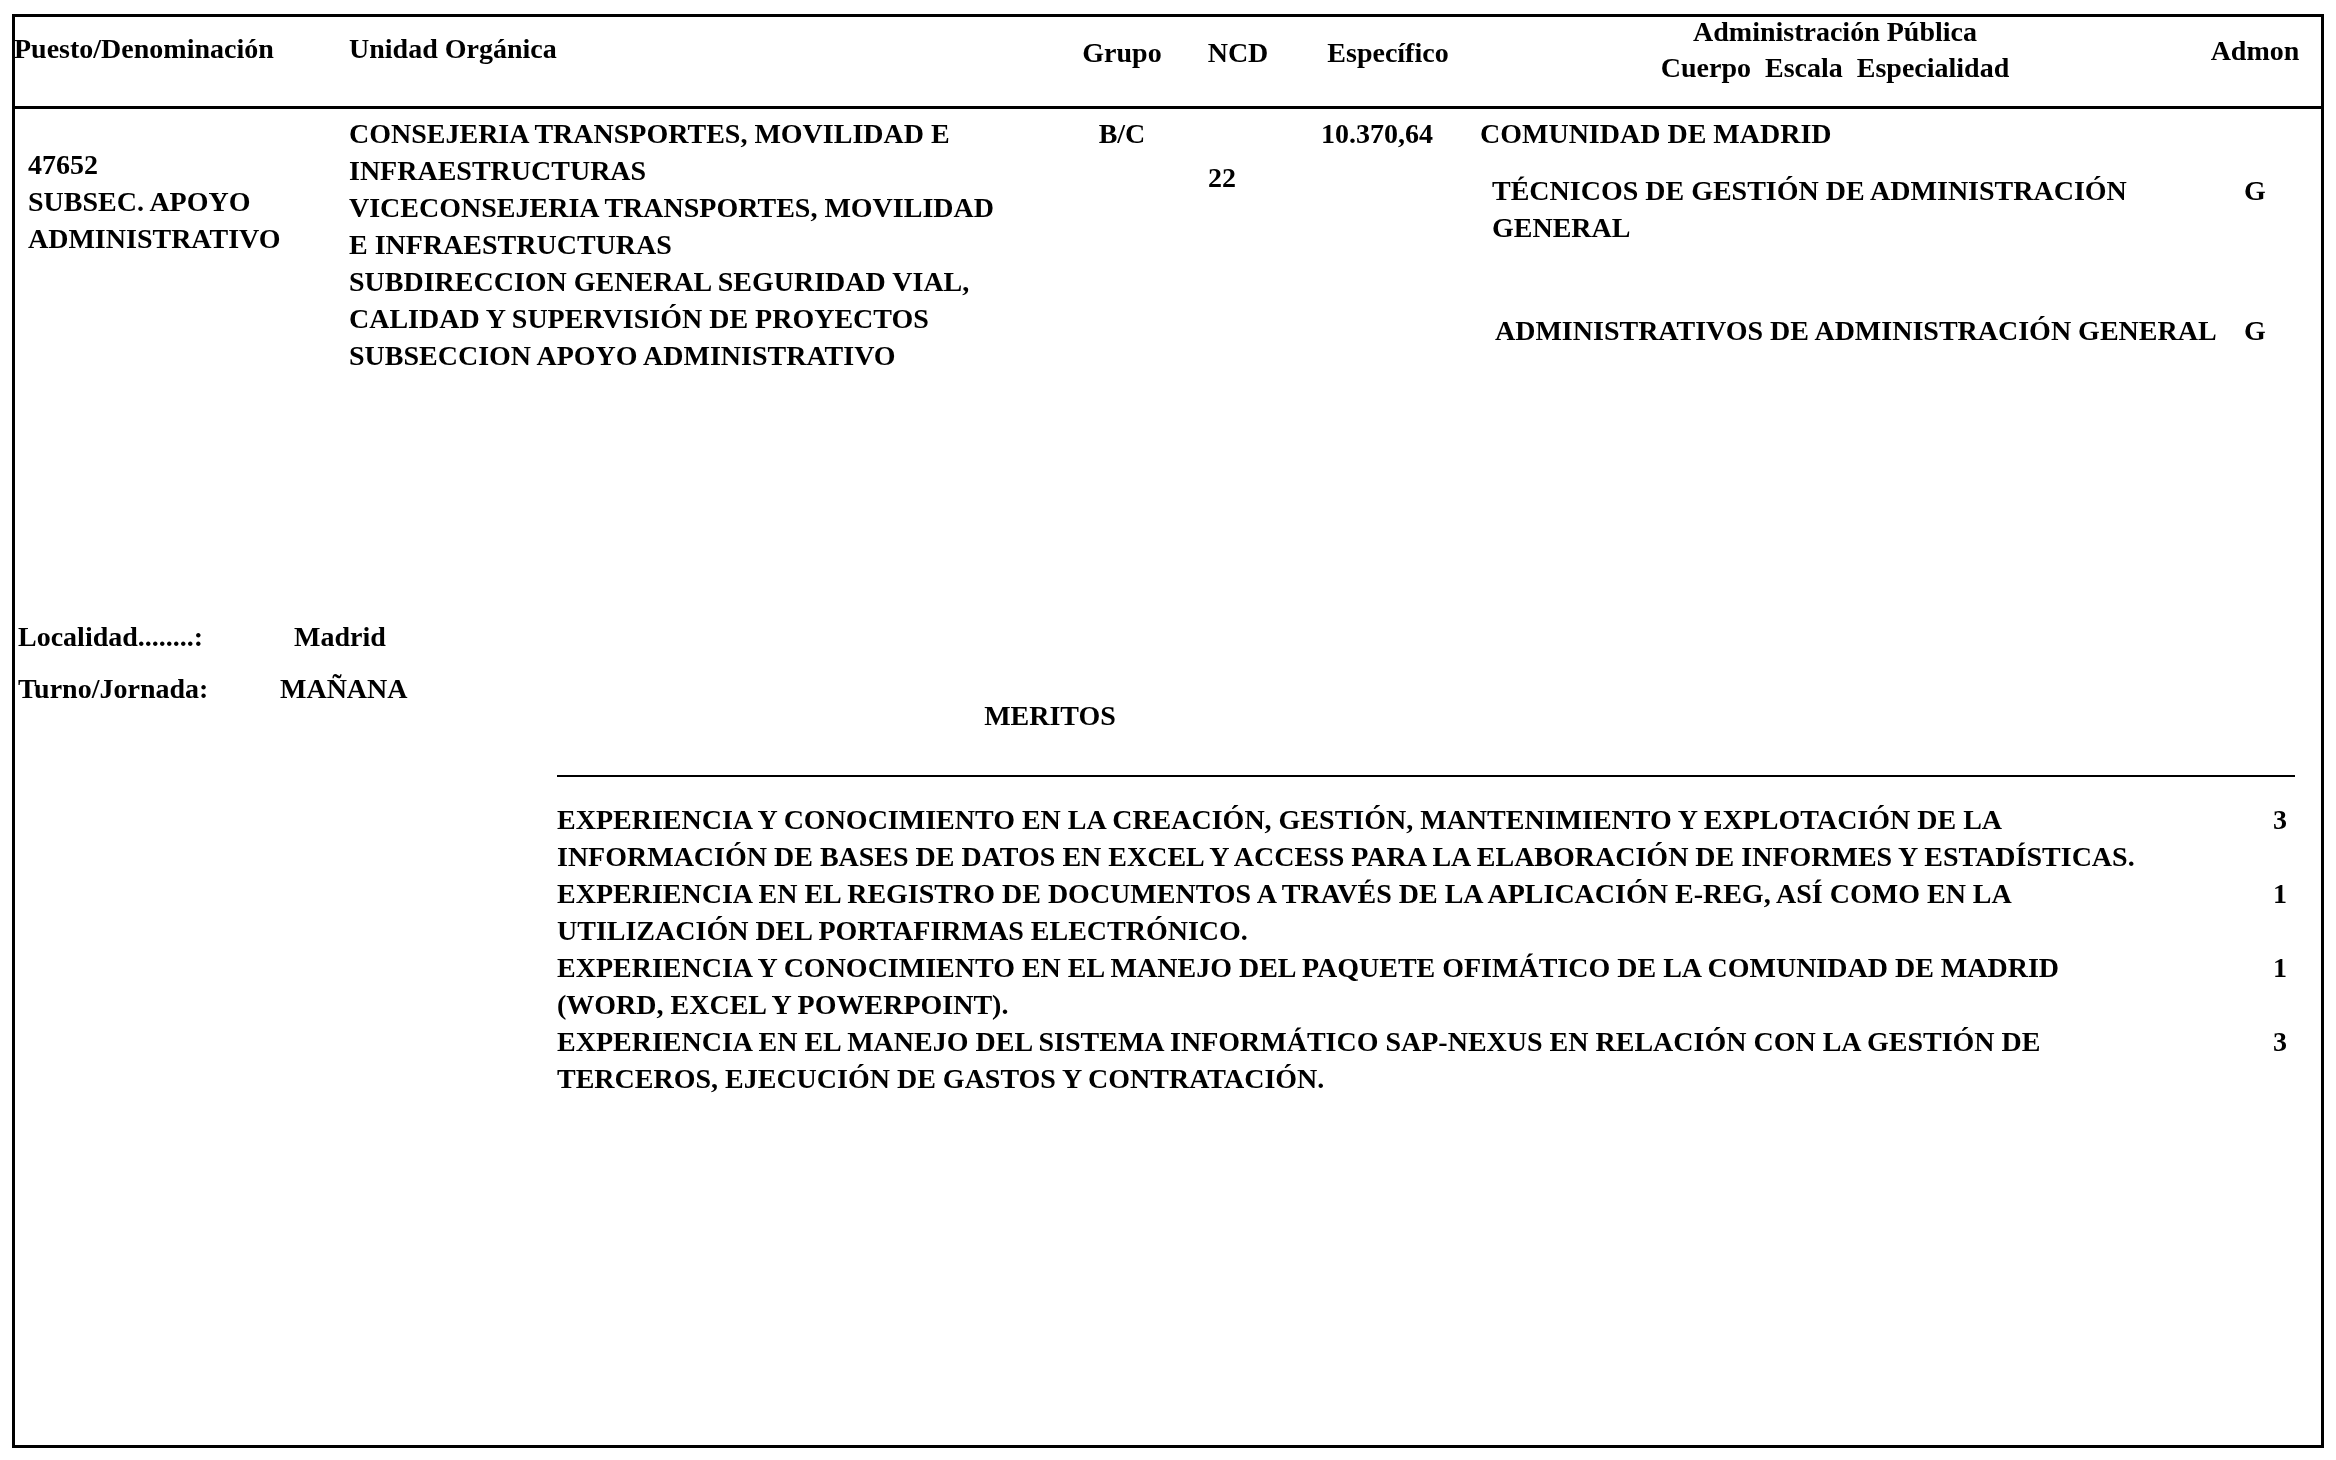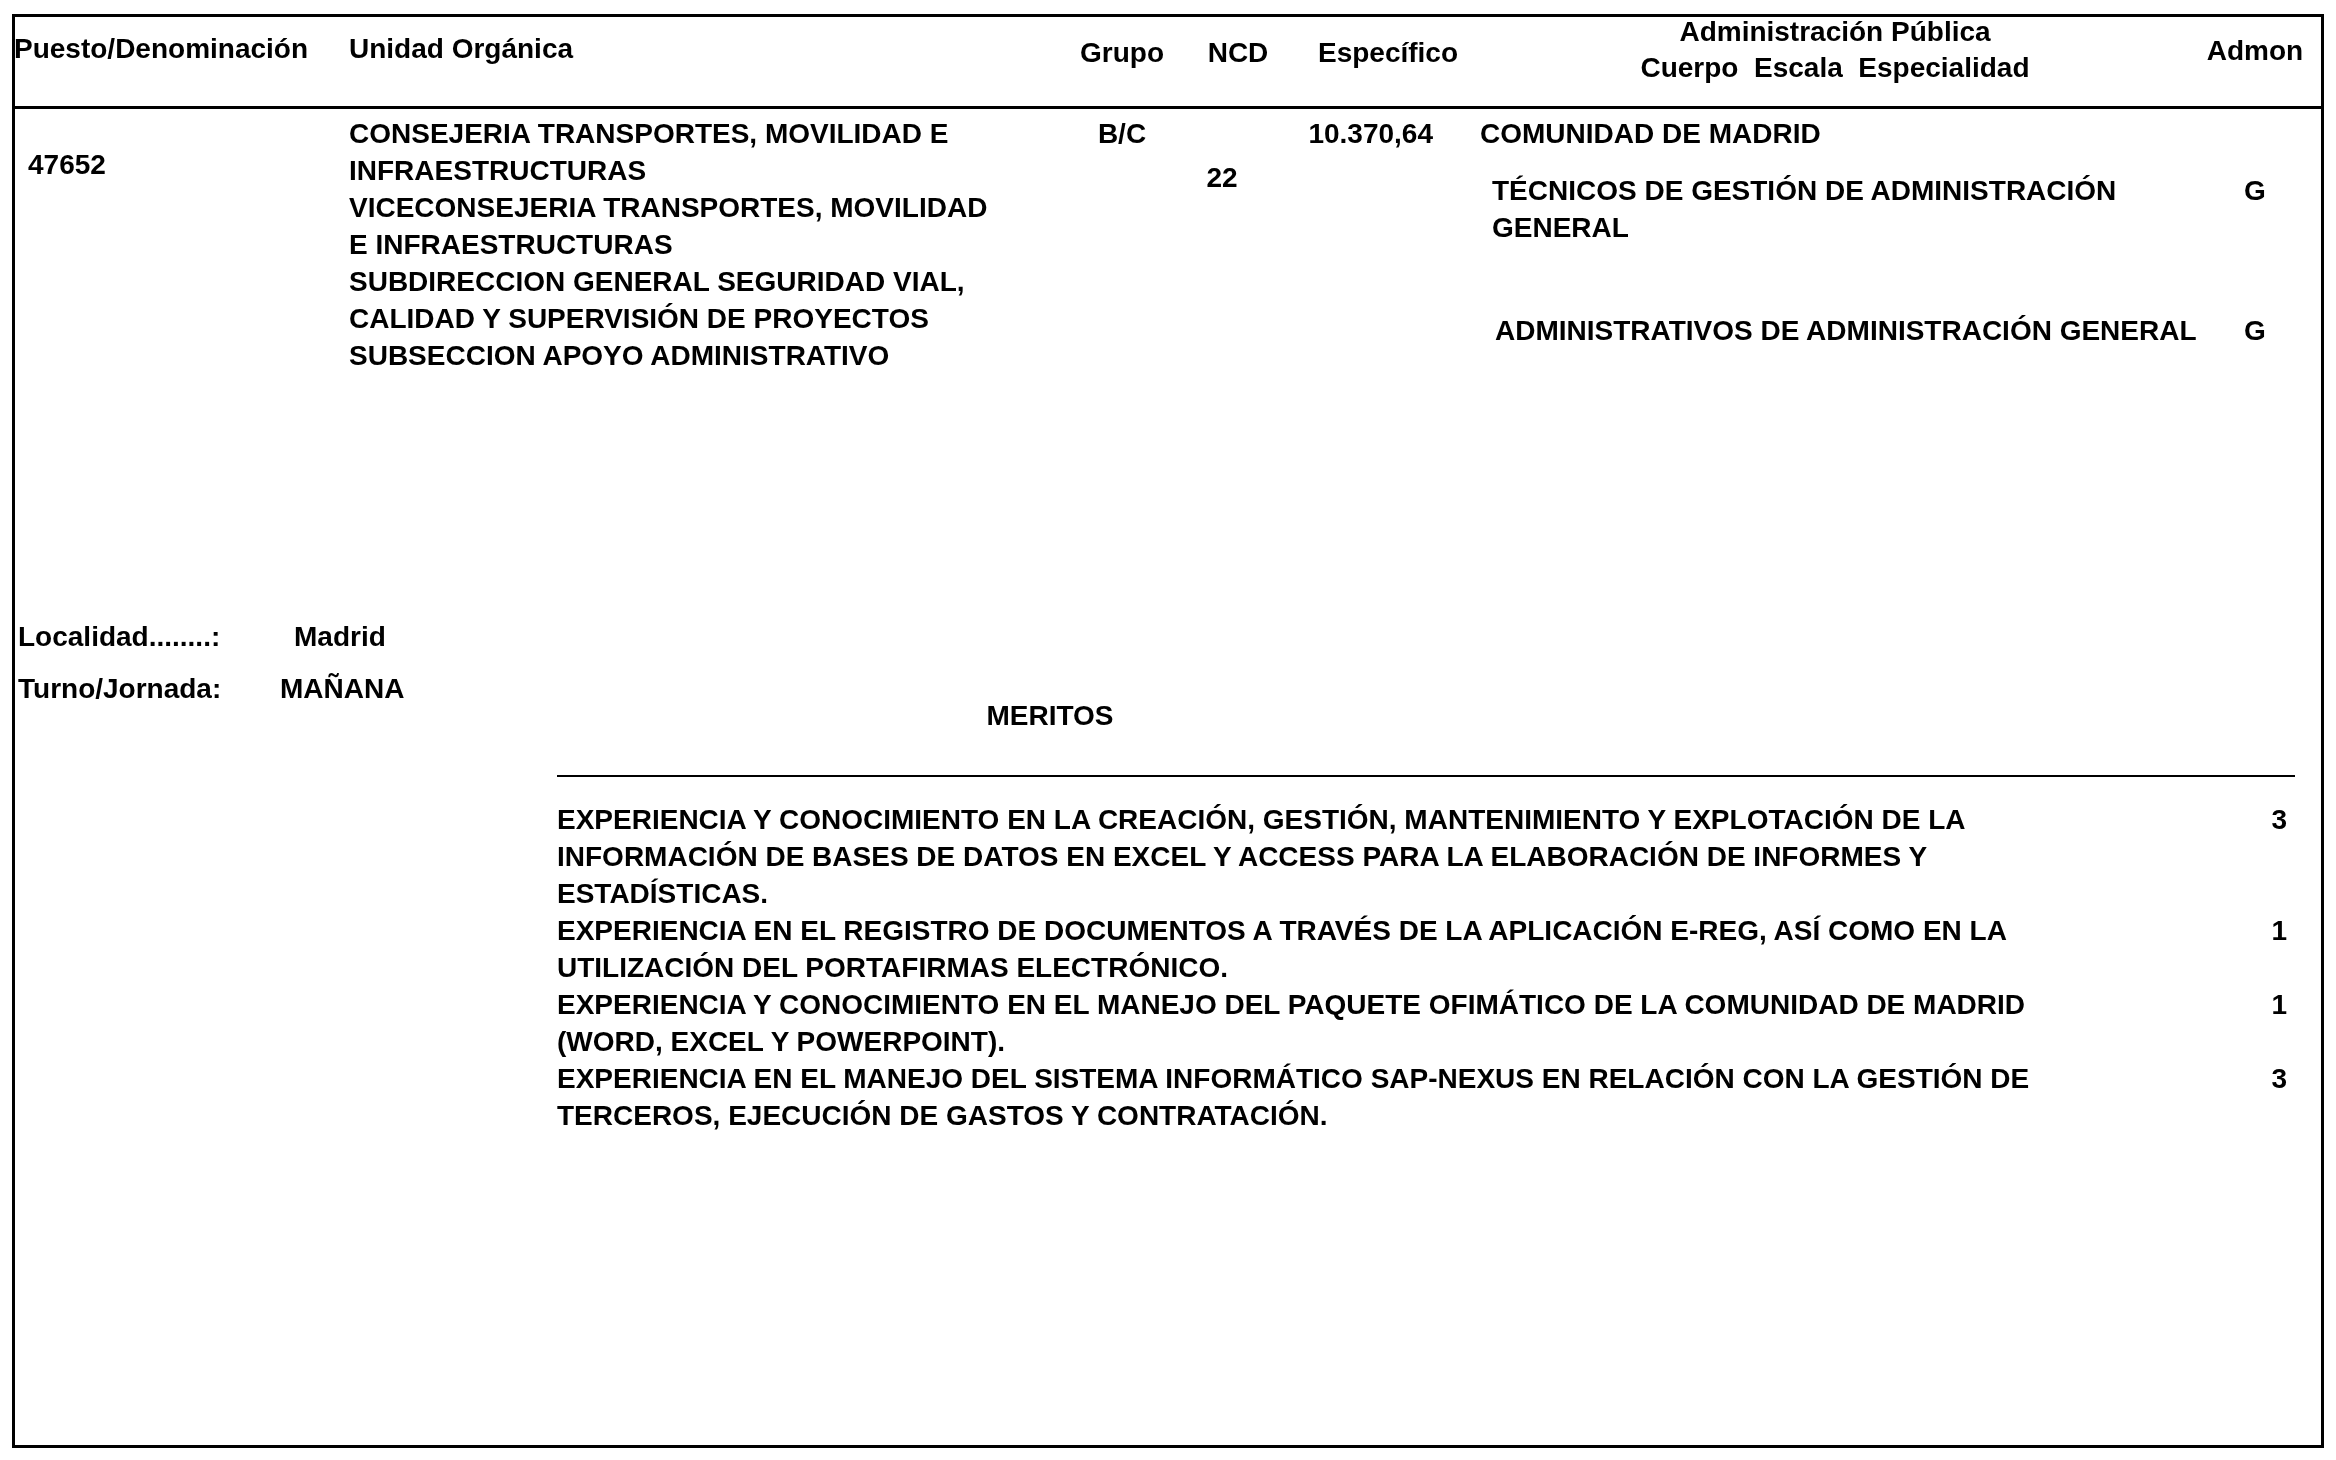--- a/index.html
+++ b/index.html
@@ -1,21 +1,21 @@
 <!DOCTYPE html>
 <html><head>
 <meta charset="utf-8">
 <style>
   html, body { margin: 0; padding: 0; background: #ffffff; }
   .page {
     position: relative;
     width: 2336px;
     height: 1460px;
     background: #ffffff;
-    font-family: Liberation Sans, sans-serif;
+    font-family: Liberation Serif, serif;
     font-weight: 700;
     color: #000000;
     overflow: hidden;
   }
   .frame {
     position: absolute;
     left: 12px; top: 14px;
     width: 2312px; height: 1434px;
     border: 3px solid #000000;
     box-sizing: border-box;
@@ -70,20 +70,21 @@
     <div>Administración Pública</div>
     <div class="pre">Cuerpo  Escala  Especialidad</div>
   </div>
 
   <div class="abs t center" style="left:2195px; top:32px; width:120px;">Admon</div>
 
   <div class="header-divider"></div>
 
   <div class="abs t" style="left:28px; top:146px;">47652</div>
 
+  <div class="abs t" style="left:28px; top:183px; width:260px;">SUBSEC. APOYO ADMINISTRATIVO</div>
 
   <div class="abs t" style="left:349px; top:115px; width:660px;">
     <div class="unidad-entry">CONSEJERIA TRANSPORTES, MOVILIDAD E INFRAESTRUCTURAS</div>
     <div class="unidad-entry">VICECONSEJERIA TRANSPORTES, MOVILIDAD E INFRAESTRUCTURAS</div>
     <div class="unidad-entry">SUBDIRECCION GENERAL SEGURIDAD VIAL, CALIDAD Y SUPERVISIÓN DE PROYECTOS</div>
     <div class="unidad-entry">SUBSECCION APOYO ADMINISTRATIVO</div>
   </div>
 
   <div class="abs t center" style="left:1042px; top:115px; width:160px;">B/C</div>
 

